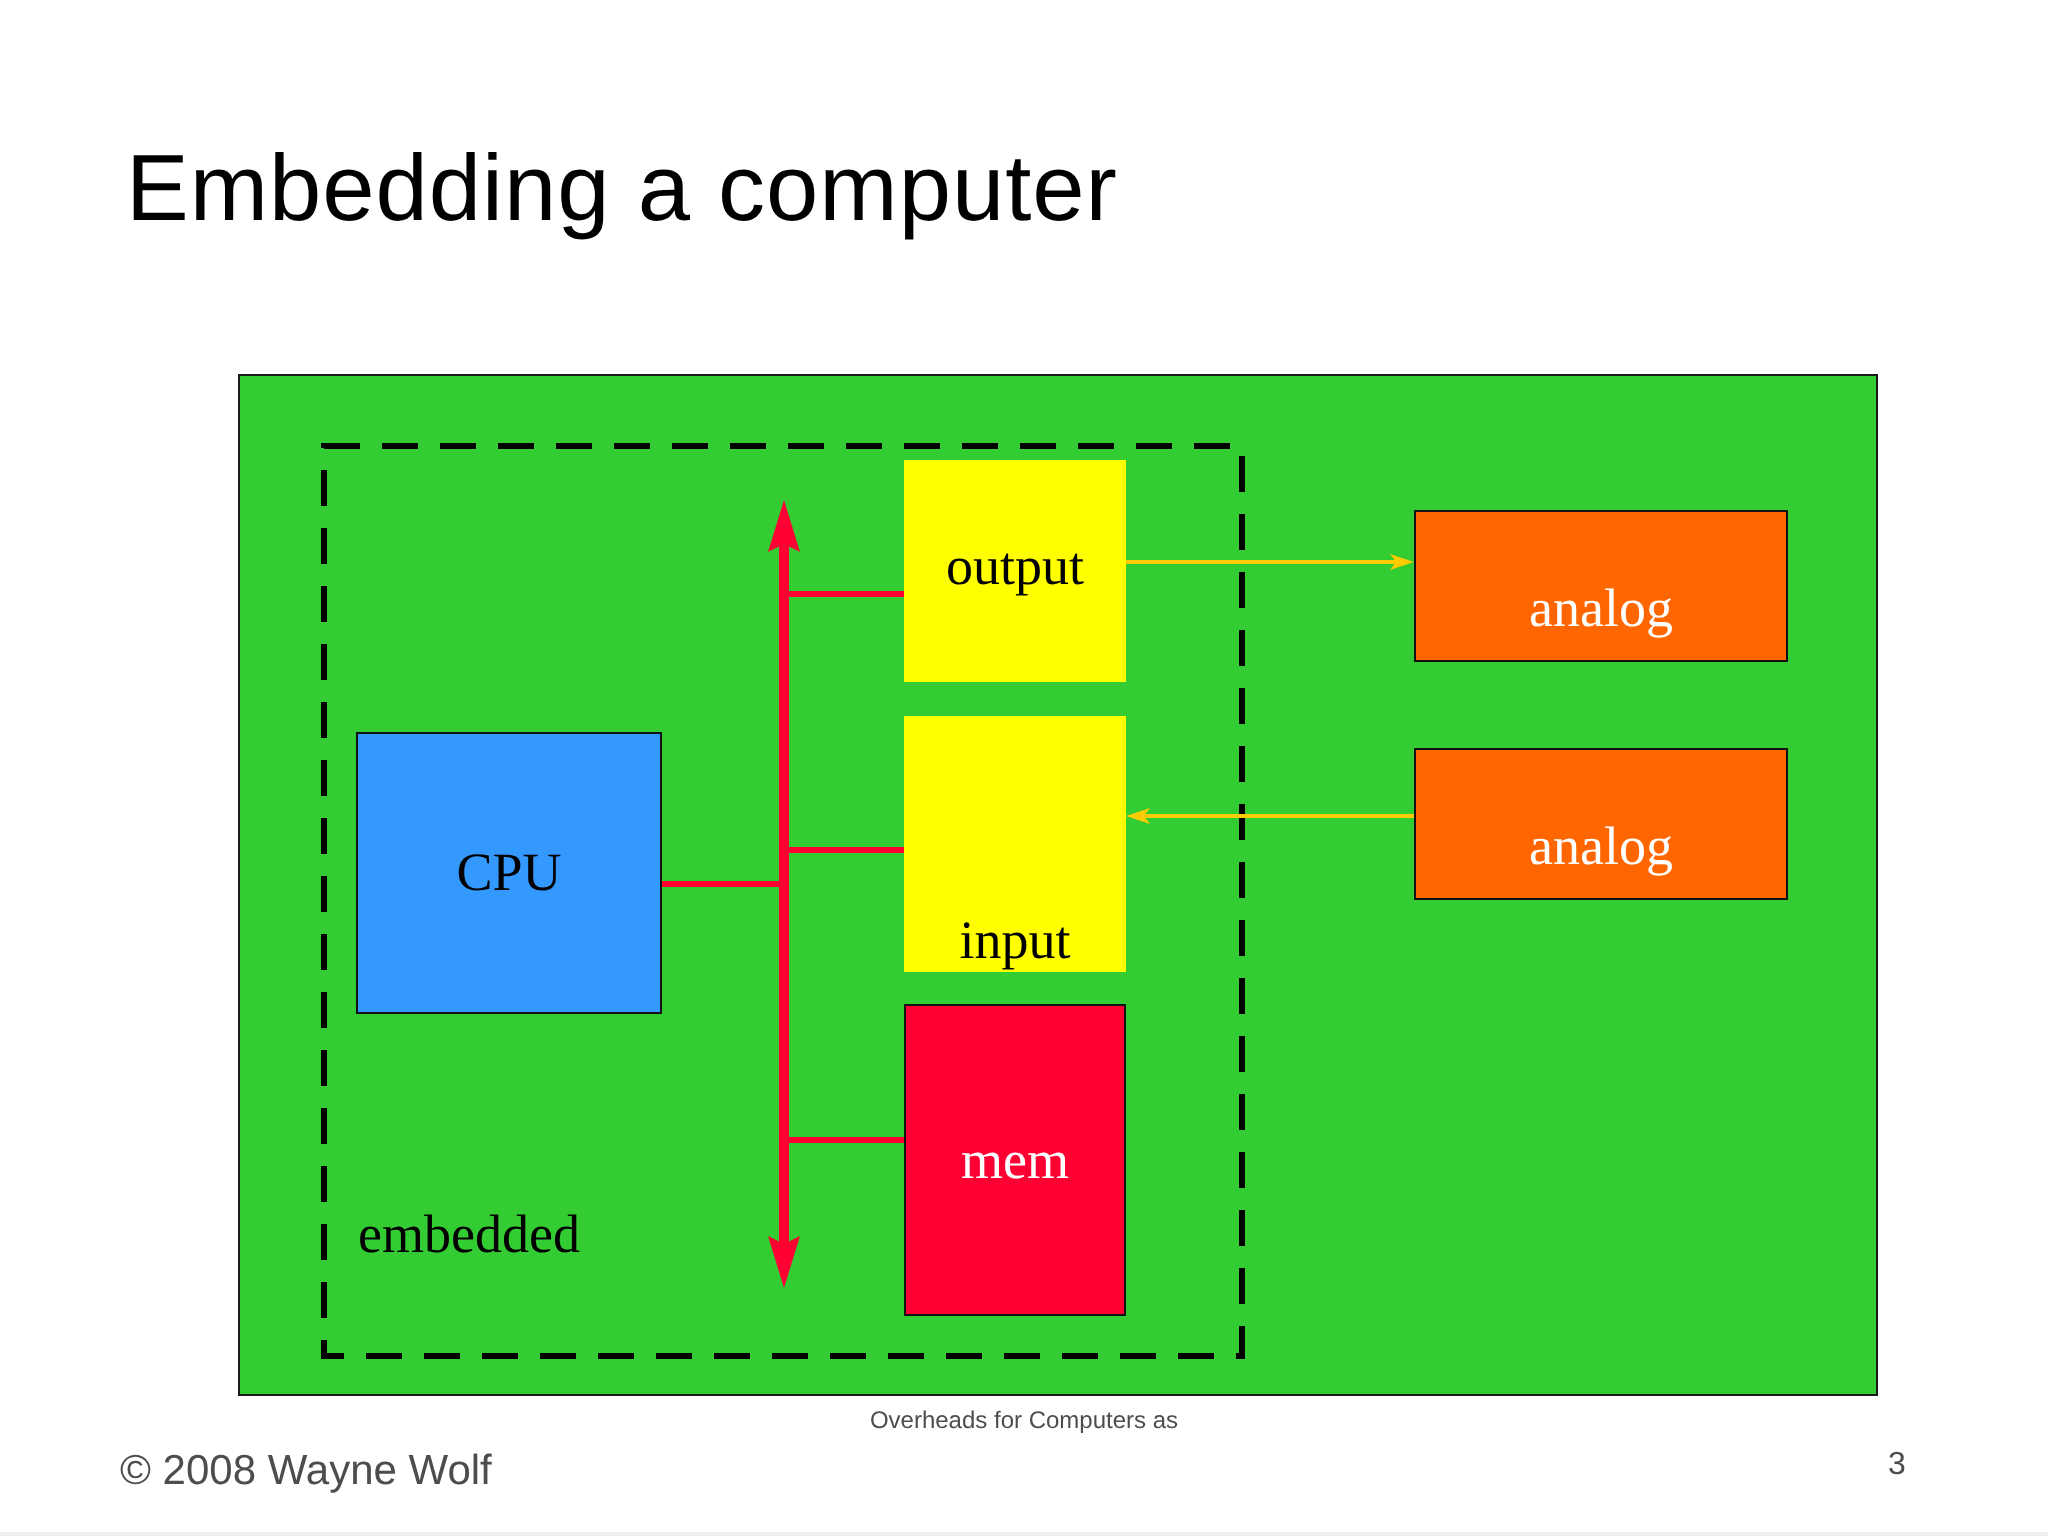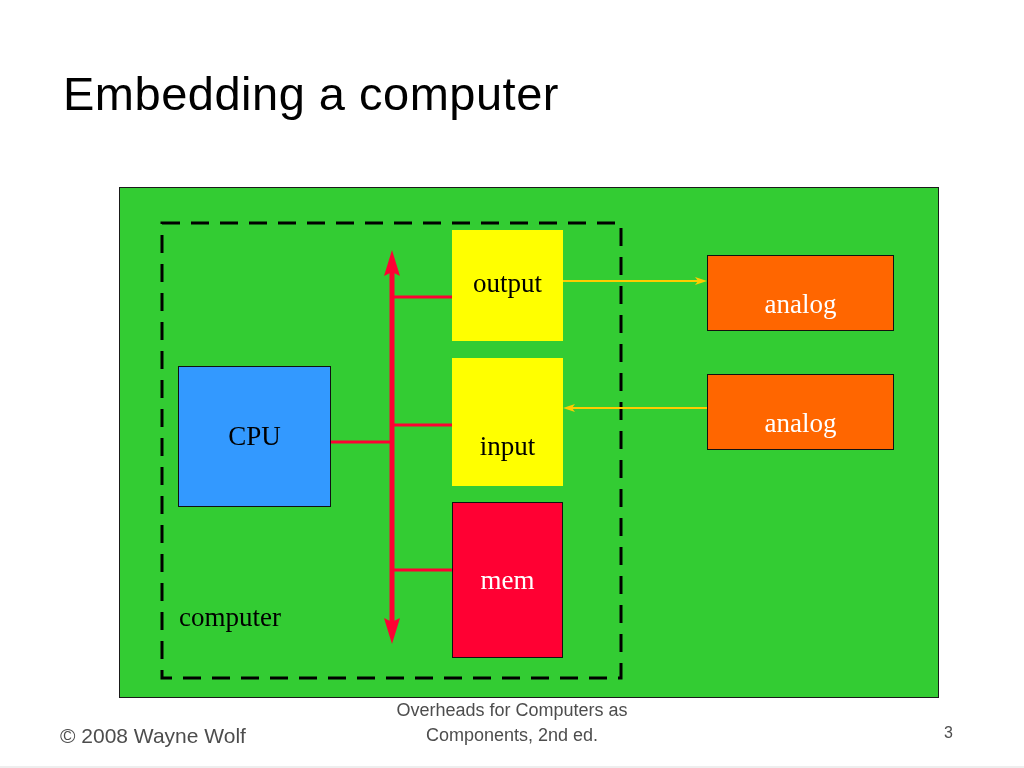--- a/index.html
+++ b/index.html
@@ -18,37 +18,37 @@
     position: absolute; left: 119px; top: 187px; width: 820px; height: 511px;
     background: #33cc33; border: 1px solid #1a1a1a; box-sizing: border-box;
   }
   .diagram svg { position: absolute; left: 0; top: 0; }
   .box {
     position: absolute; box-sizing: border-box;
     display: flex; align-items: center; justify-content: center;
     font-family: "Liberation Serif", serif; font-size: 27px;
   }
   .output-box { left: 332px; top: 42px; width: 111px; height: 111px; background: #ffff00; color: #000; align-items: flex-start; padding-top: 38px; }
-  .input-box { left: 332px; top: 170px; width: 111px; height: 128px; background: #ffff00; color: #000; align-items: center; padding-top: 48px; }
+  .input-box { left: 332px; top: 170px; width: 111px; height: 128px; background: #ffff00; color: #000; align-items: flex-end; padding-top: 48px; }
   .mem-box { left: 332px; top: 314px; width: 111px; height: 156px; background: #ff0033; color: #fff; border: 1px solid #111; }
   .cpu-box { left: 58px; top: 178px; width: 153px; height: 141px; background: #3399ff; color: #000000; border: 1px solid #111; }
   .analog-box { left: 587px; width: 187px; height: 76px; background: #ff6600; color: #fff; border: 1px solid #111; align-items: center; padding-top: 22px; }
   .analog-1 { top: 67px; }
   .analog-2 { top: 186px; }
   .embedded-label {
     position: absolute; left: 59px; top: 410px;
     font-family: "Liberation Serif", serif; font-size: 27px; line-height: 38px; color: #000;
   }
   .footer-left {
     position: absolute; left: 60px; top: 724px;
     font-size: 21px; color: #4d4d4d;
   }
   .footer-center {
     position: absolute; left: 362px; top: 698px; width: 300px; text-align: center;
-    font-size: 18px; color: #4d4d4d; line-height: 25px;
+    font-size: 12px; color: #4d4d4d; line-height: 25px;
   }
   .footer-right {
     position: absolute; left: 944px; top: 724px;
     font-size: 16px; color: #4d4d4d;
   }
   .bottom-rule {
     position: absolute; left: 0; top: 766px; width: 1024px; height: 2px; background: #eeeeee;
   }
 </style>
 </head>
@@ -90,23 +90,22 @@
     <span>CPU</span>
   </div>
   <div class="box analog-box analog-1">
     <span>analog</span>
   </div>
   <div class="box analog-box analog-2">
     <span>analog</span>
   </div>
 
   <div class="embedded-label">
-    <div>computer</div>
+    <div>embedded</div>
   </div>
 </div>
 
 <div class="footer-left">© 2008 Wayne Wolf</div>
 <div class="footer-center">
   <div>Overheads for Computers as</div>
-  <div>Components, 2nd ed.</div>
 </div>
 <div class="footer-right">3</div>
 <div class="bottom-rule"></div>
 
 </body></html>

